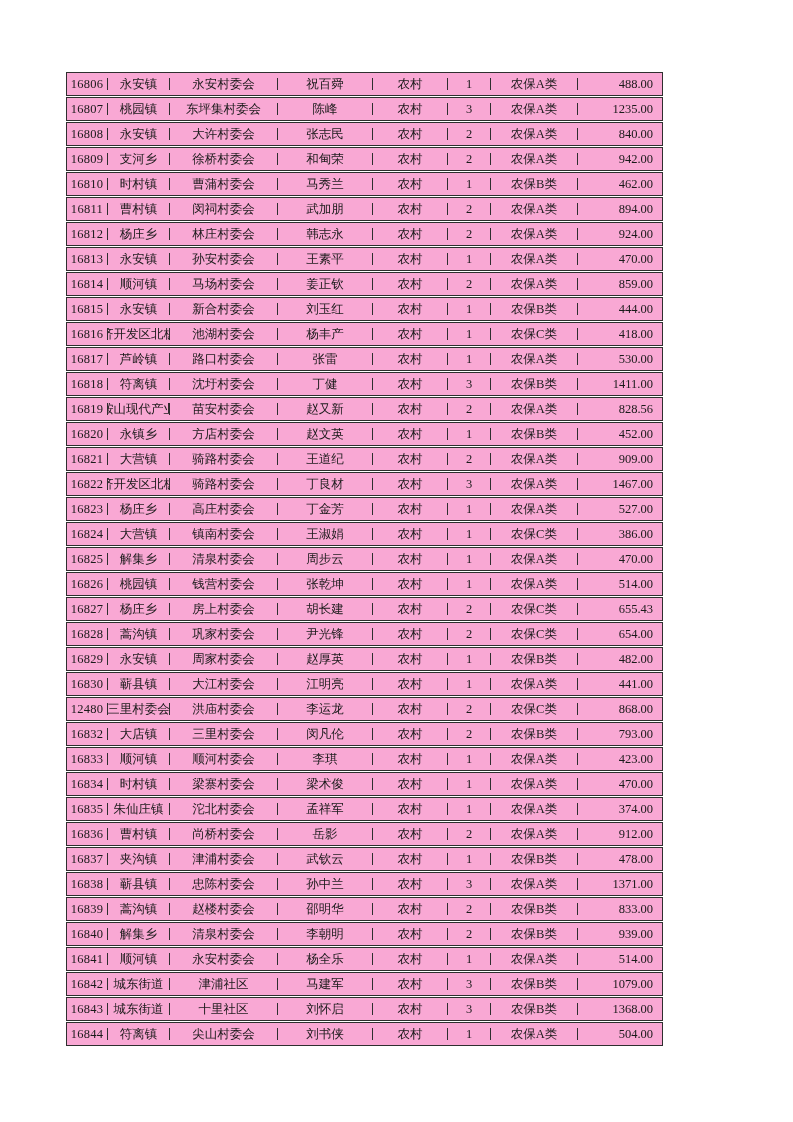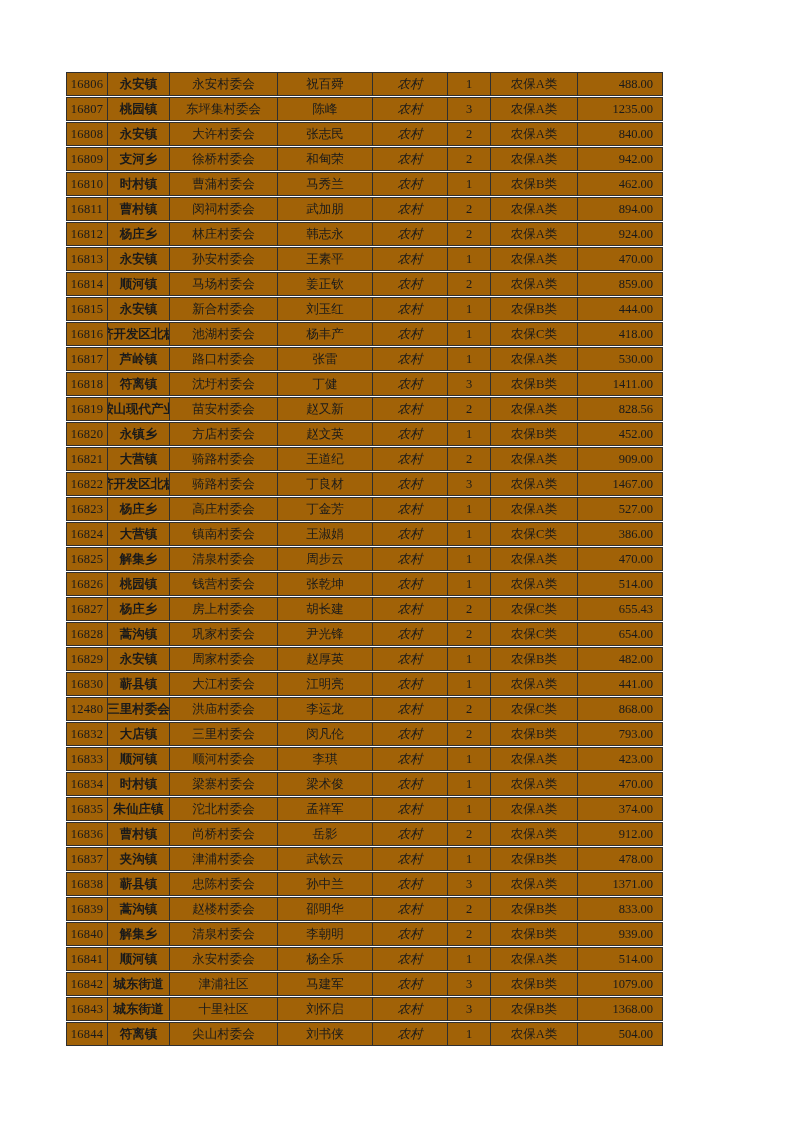--- a/index.html
+++ b/index.html
@@ -20,40 +20,41 @@
     left:66px;
     top:72px;
     width:597px;
   }
   .row{
     display:flex;
     height:24px;
     margin-bottom:1px;
     border:1px solid var(--border-color);
     box-sizing:border-box;
-    background:#a16207;
+    background:#f9a8d4;
+    align-items:center;
   }
   .cell{
     box-sizing:border-box;
     border-right:1px solid var(--border-color);
     display:flex;
     align-items:center;
     justify-content:center;
     font-size:12.5px;
     line-height:1;
     color:var(--text-color);
     overflow:hidden;
     white-space:nowrap;
     flex:0 0 auto;
   }
   .col-id{width:41px;}
-  .col-town{width:62px;font-weight:bold;}
+  .col-town{width:62px;}
   .col-village{width:108px;}
   .col-person{width:95px;}
-  .col-residence{width:75px;font-style:italic;}
+  .col-residence{width:75px;}
   .col-count{width:43px;}
   .col-category{width:87px;}
   .col-amount{
     flex:1 1 auto;
     border-right:none;
     justify-content:flex-end;
     padding-right:9px;
   }
   .col-id{letter-spacing:0.3px;}
 </style>

